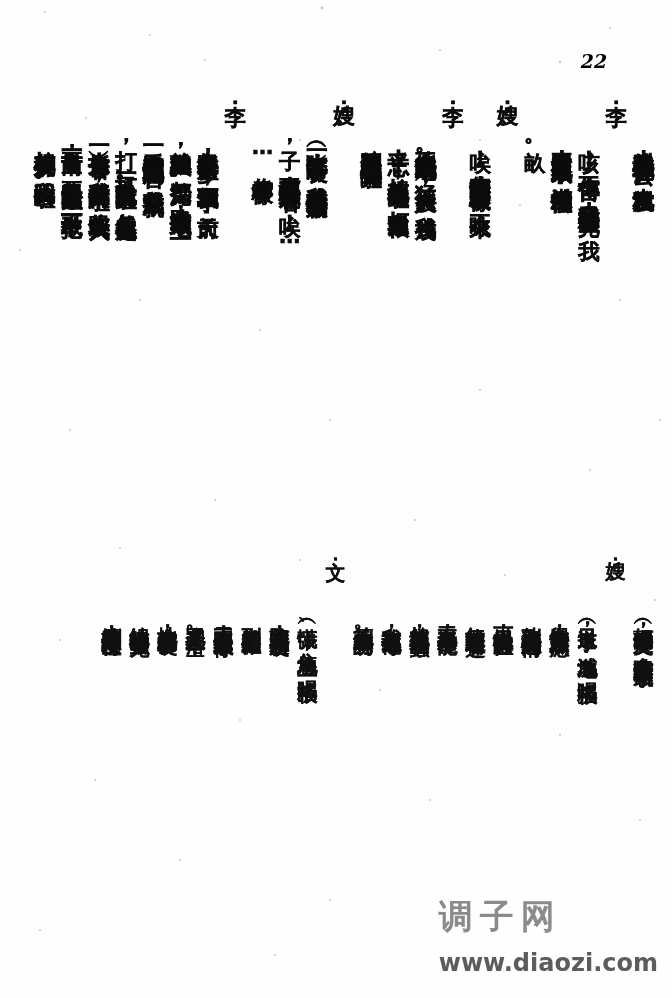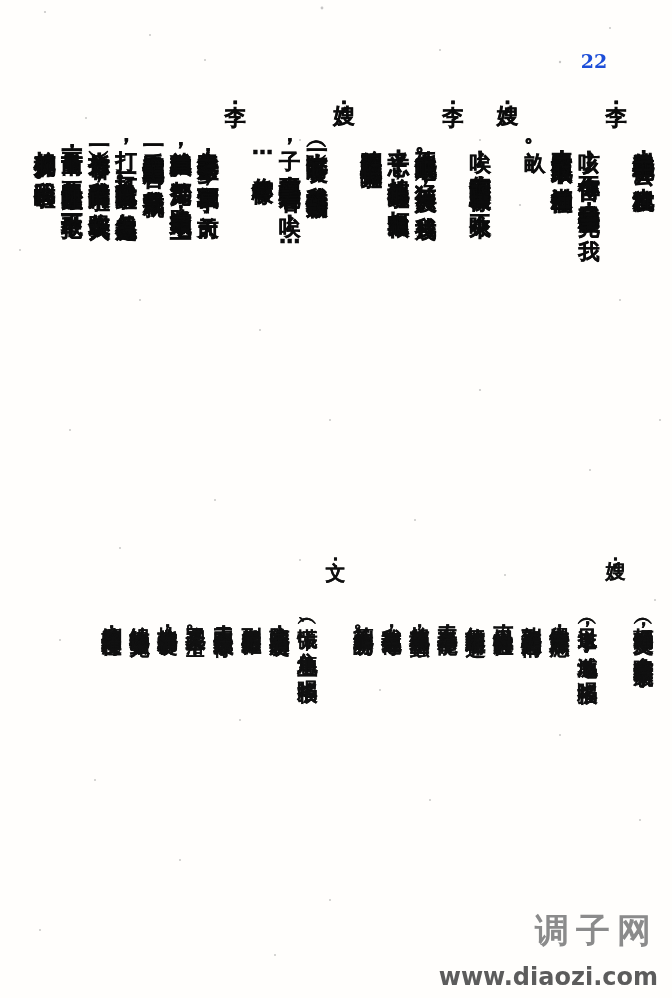--- a/index.html
+++ b/index.html
@@ -19,23 +19,24 @@
     position:absolute;inset:0;
     pointer-events:none;
     opacity:.55;
   }
   .pagenum{
     position:absolute;
     top:50px;left:0;right:0;
     text-align:center;
     padding-right:8px;
     font-family:"DejaVu Serif","Liberation Serif",serif;
+    font-style:italic;
     font-weight:bold;
     font-size:19px;
-    color:#1d4ed8;
+    color:#000000;
   }
   .pagenum span{position:relative;left:262px;}
 
   
   .block{
     position:absolute;
     direction:rtl;
     display:flex;
     flex-direction:row;          
     align-items:flex-start;
@@ -85,22 +86,22 @@
     width:28px;
     -webkit-text-stroke:.1px #111;
   }
   #song .col.speaker{ padding-top:0px; }
   #song .col.body{ padding-top:66px; }
   #song .col.stage{ padding-top:66px; }
 
   
   #watermark{
     position:absolute;
-    right:14px;bottom:8px;
-    text-align:right;
+    right:14px;bottom:22px;
+    text-align:left;
     line-height:1.05;
     user-select:none;
   }
   #watermark .wm-cn{
     font-family:"DejaVu Sans","Liberation Sans",sans-serif;
     font-size:34px;
     font-weight:bold;
     color:#8b8b8b;
     letter-spacing:7px;
     display:block;

